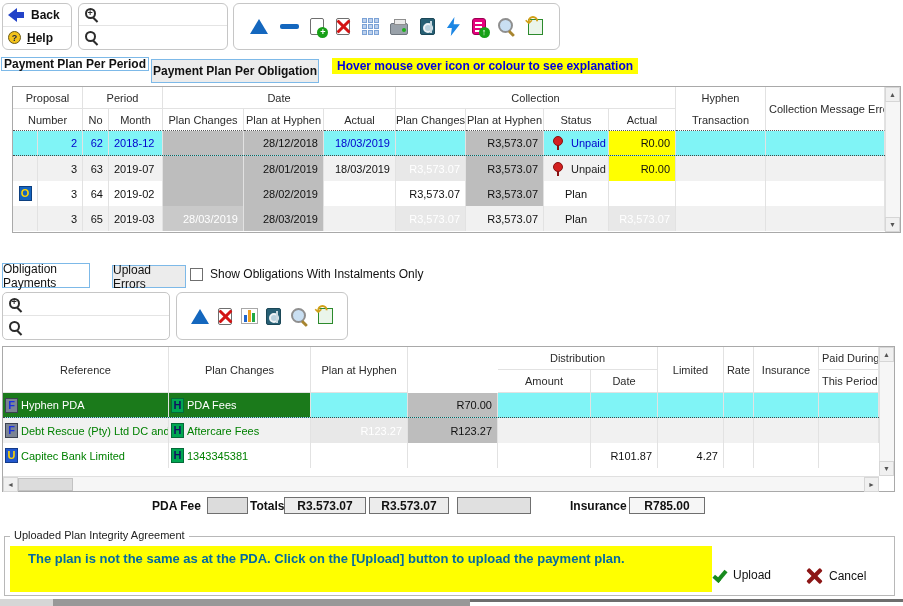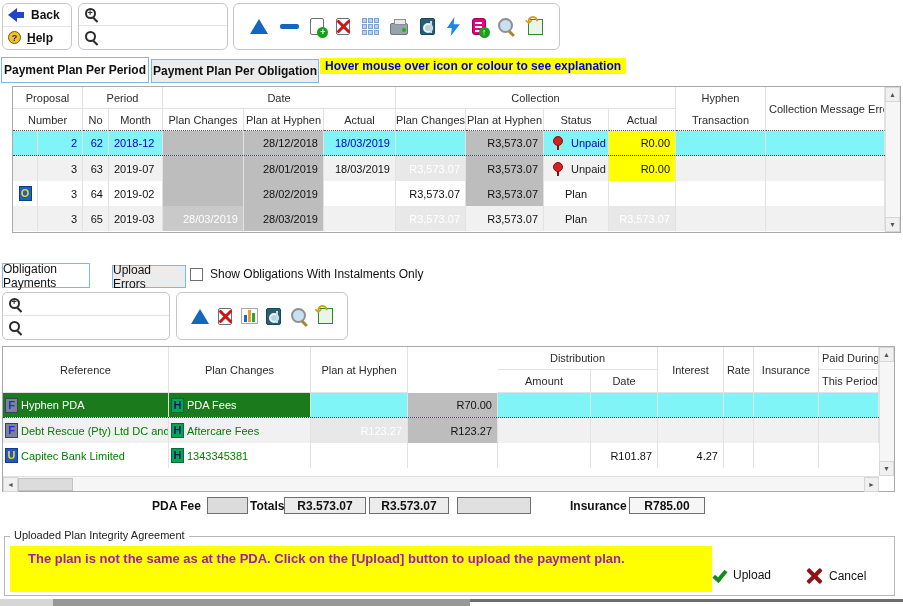--- a/index.html
+++ b/index.html
@@ -106,21 +106,21 @@
 .thumb{background:#dcdcdc;border:1px solid #c2c2c2}
 
 
 .fld{position:absolute;height:17px;border:1px solid #6f6f6f;display:flex;align-items:center;justify-content:center;font-weight:bold;font-size:12px}
 .lbl{position:absolute;font-weight:bold;font-size:12px;white-space:nowrap}
 
 
 .fieldsetbox{position:absolute;border:1px solid #b8b8b8}
 .legend{position:absolute;background:#fff;padding:0 4px;font-size:11px;color:#222;white-space:nowrap}
 .warnbox{position:absolute;background:#ffff00}
-.warntext{position:absolute;font-weight:bold;font-size:13px;color:#a21caf;white-space:nowrap}
+.warntext{position:absolute;font-weight:bold;font-size:13px;color:#0369a1;white-space:nowrap}
 .actbtn{position:absolute;display:flex;align-items:center;font-size:12px;cursor:default}
 </style>
 </head>
 <body>
 
 <div id="root">
 
   <div class="abs panel" style="left:2px;top:3px;width:70px;height:47px">
     <div class="toolrow">
       <span class="backarrow"></span>
@@ -168,27 +168,27 @@
       <span class="preview"></span>
       <span class="bolt"></span>
       <span class="clip">
           <span class="badge"></span>
         </span>
       <span class="bigmag"></span>
       <span class="revert"></span>
     </div>
   </div>
 
-  <div class="tab tab-on" style="left:1px;top:57px;width:148px;height:26px">
+  <div class="tab tab-on" style="left:1px;top:57px;width:148px;height:14px">
     <span>Payment Plan Per Period</span>
   </div>
   <div class="tab tab-off" style="left:151px;top:59px;width:168px;height:24px">
     <span>Payment Plan Per Obligation</span>
   </div>
-  <div class="hint" style="left:320px;top:58px;height:16px">
+  <div class="hint" style="left:332px;top:58px;height:16px">
     <span>Hover mouse over icon or colour to see explanation</span>
   </div>
 
   <div class="gridpanel" style="left:12px;top:86px;width:889px;height:147px">
     <div style="position:absolute;left:0;top:0;right:15px">
 
       <div class="g1cols ghead" style="grid-auto-rows:22px">
         <div style="grid-column:1/3">Proposal</div>
         <div style="grid-column:3/5">Period</div>
         <div style="grid-column:5/8">Date</div>
@@ -324,21 +324,21 @@
     </div>
   </div>
 
   <div class="gridpanel" style="left:2px;top:346px;width:893px;height:146px">
     <div style="position:absolute;left:0;top:0;right:15px">
       <div class="g2cols ghead" style="grid-auto-rows:23px">
         <div style="grid-row:1/3">Reference</div>
         <div style="grid-row:1/3">Plan Changes</div>
         <div style="grid-row:1/3">Plan at Hyphen</div>
         <div style="grid-column:5/7">Distribution</div>
-        <div style="grid-column:7/8;grid-row:1/3">Interest</div>
+        <div style="grid-column:7/8;grid-row:1/3">Limited</div>
         <div style="grid-column:8/9;grid-row:1/3">Rate</div>
         <div style="grid-column:9/10;grid-row:1/3">Insurance</div>
         <div style="grid-column:10/11" class="lal">Paid During</div>
         <div style="grid-column:5/6;grid-row:2/3">Amount</div>
         <div style="grid-column:6/7;grid-row:2/3">Date</div>
         <div style="grid-column:10/11;grid-row:2/3" class="lal">This Period</div>
       </div>
 
       <div class="g2cols grow r-sel dotbottom">
         <div class="al cell-green" style="padding-left:2px">

